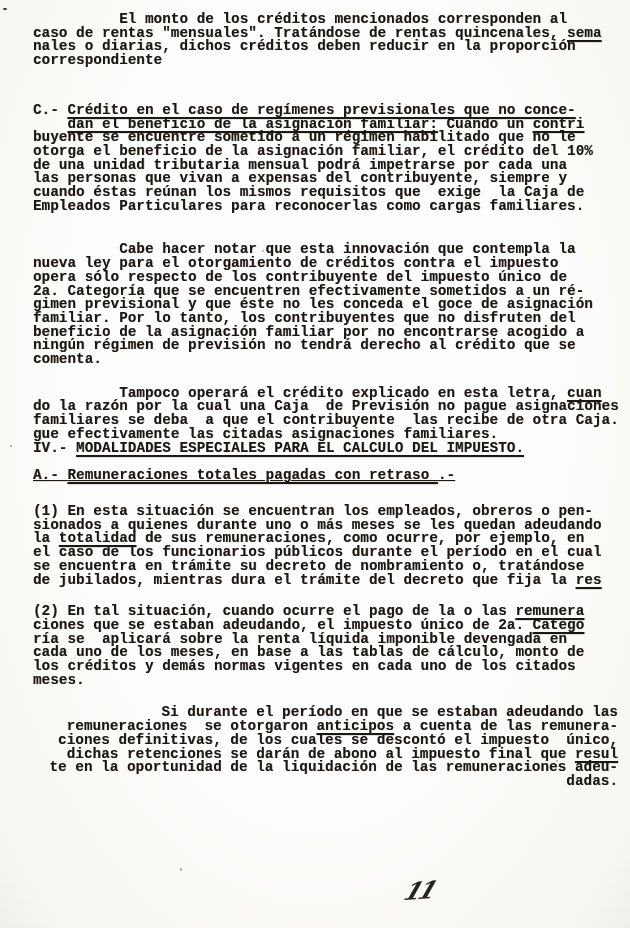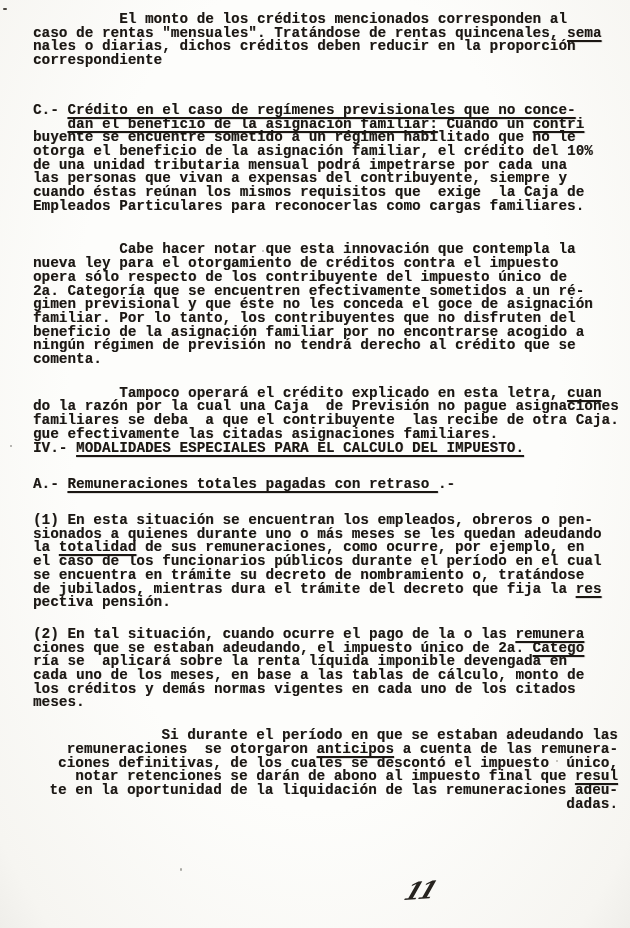--- a/index.html
+++ b/index.html
@@ -24,21 +24,21 @@
     font-weight: 700;
     color: #1b1713;
     text-shadow: 0.4px 0.3px 0 rgba(27,23,19,0.45);
   }
   .para { margin: 0; }
   .para:nth-of-type(1) { margin-top: 0; }
   .para:nth-of-type(2) { margin-top: 36px; }
   .para:nth-of-type(3) { margin-top: 30px; }
   .para:nth-of-type(4) { margin-top: 20px; }
   .para:nth-of-type(5) { }
-  .para:nth-of-type(6) { margin-top: 23px; }
+  .para:nth-of-type(6) { margin-top: 14px; text-decoration: underline; }
   .para:nth-of-type(7) { margin-top: 22px; }
   .para:nth-of-type(8) { margin-top: 18px; }
   .para:nth-of-type(9) { margin-top: 19px; text-align: right; }
   .line { display: block; white-space: pre; }
   .u {
     text-decoration: underline;
     text-decoration-thickness: 1.5px;
     text-underline-offset: 3px;
   }
   .page-number {
@@ -104,35 +104,34 @@
       <p class="para">
         <span class="line"><span>A.- </span><span class="u">Remuneraciones totales pagadas con retraso </span><span>.-</span></span>
       </p>
       <p class="para">
         <span class="line"><span>(1) En esta situación se encuentran los empleados, obreros o pen-</span></span>
         <span class="line"><span>sionados a quienes durante uno o más meses se les quedan adeudando</span></span>
         <span class="line"><span>la </span><span class="u">totalidad</span><span> de sus remuneraciones, como ocurre, por ejemplo, en</span></span>
         <span class="line"><span>el caso de los funcionarios públicos durante el período en el cual</span></span>
         <span class="line"><span>se encuentra en trámite su decreto de nombramiento o, tratándose</span></span>
         <span class="line"><span>de jubilados, mientras dura el trámite del decreto que fija la </span><span class="u">res</span></span>
-        <span class="line"><span>pectiva pensión.</span></span>
       </p>
       <p class="para">
         <span class="line"><span>(2) En tal situación, cuando ocurre el pago de la o las </span><span class="u">remunera</span></span>
         <span class="line"><span>ciones que se estaban adeudando, el impuesto único de 2a. </span><span class="u">Catego</span></span>
         <span class="line"><span>ría se  aplicará sobre la renta líquida imponible devengada en</span></span>
         <span class="line"><span>cada uno de los meses, en base a las tablas de cálculo, monto de</span></span>
         <span class="line"><span>los créditos y demás normas vigentes en cada uno de los citados</span></span>
         <span class="line"><span>meses.</span></span>
       </p>
       <p class="para">
         <span class="line"><span>          Si durante el período en que se estaban adeudando las</span></span>
         <span class="line"><span>remuneraciones  se otorgaron </span><span class="u">anticipos</span><span> a cuenta de las remunera-</span></span>
         <span class="line"><span>ciones definitivas, de los cuales se descontó el impuesto  único,</span></span>
-        <span class="line"><span>notar retenciones se darán de abono al impuesto final que </span><span class="u">resul</span></span>
+        <span class="line"><span>dichas retenciones se darán de abono al impuesto final que </span><span class="u">resul</span></span>
         <span class="line"><span>te en la oportunidad de la liquidación de las remuneraciones adeu-</span></span>
         <span class="line"><span>dadas.</span></span>
       </p>
     </div>
   <div class="page-number">11</div>
   <div class="speck speck-1"></div>
   <div class="speck speck-2"></div>
   <div class="speck speck-3"></div>
   <div class="speck speck-4"></div>
   <div class="speck speck-5"></div>

